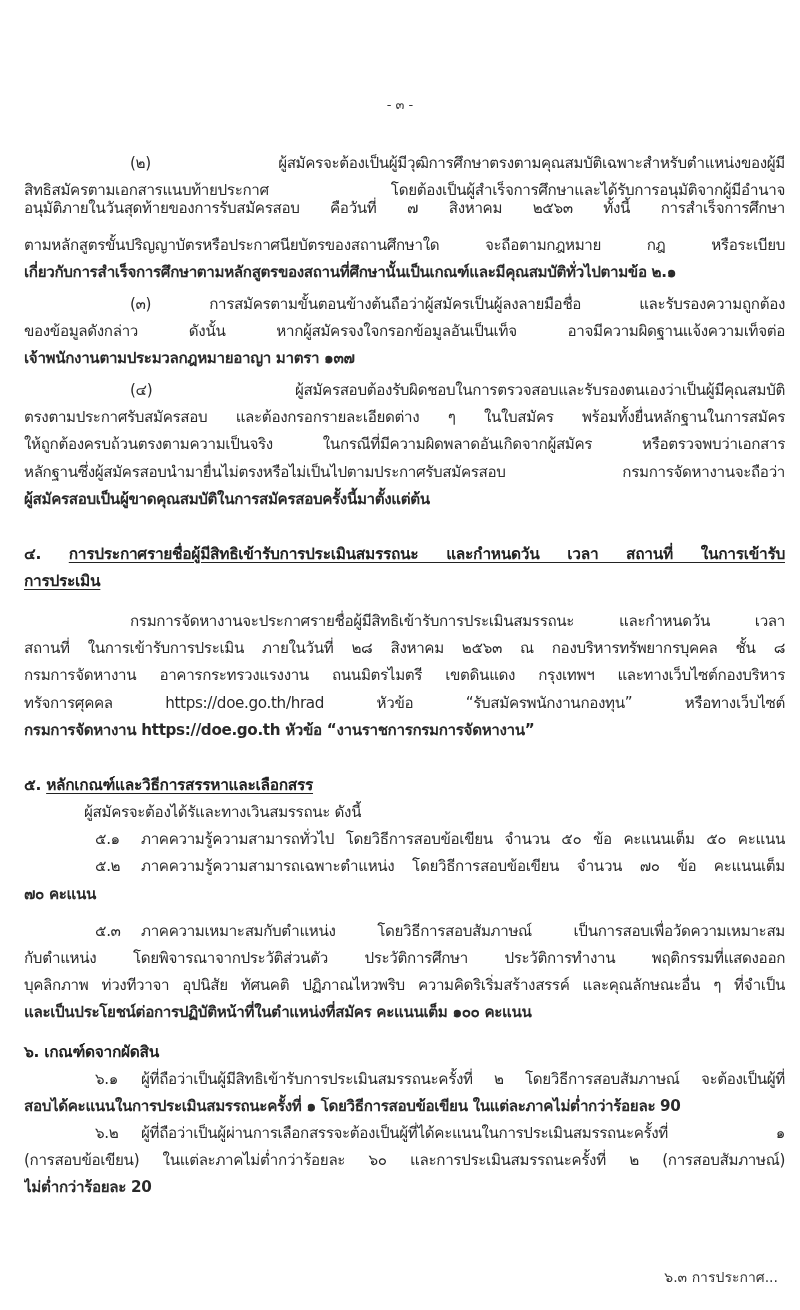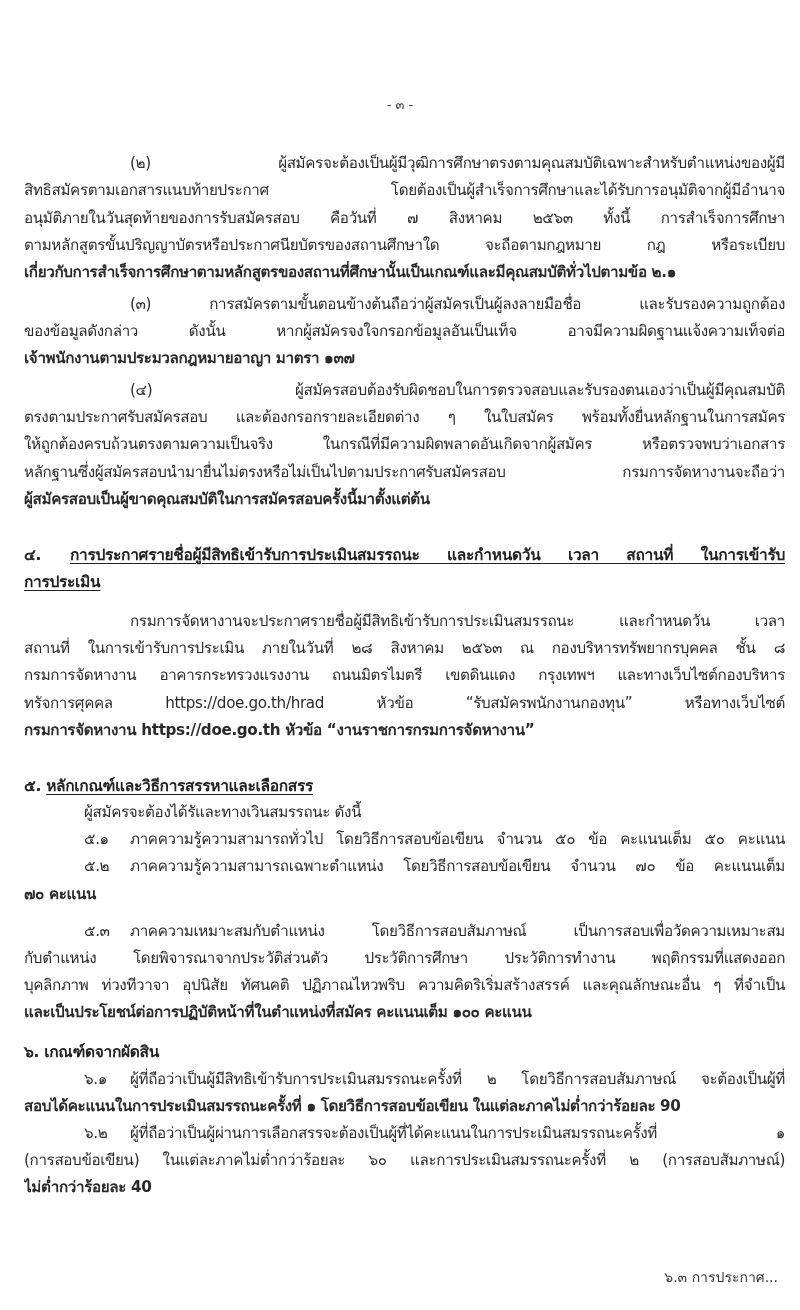--- a/index.html
+++ b/index.html
@@ -20,38 +20,38 @@
     overflow: hidden;
   }
   .ln.last { text-align-last: left; font-weight: bold; }
   .ln.ind { left: 130px; width: 655px; }
   .ln.ind2 { left: 84px; width: 701px; }
   .ln.ind3 { left: 84px; width: auto; text-align-last: left; }
   .head {
     position: absolute; left: 24px; font-size: 15.5px; line-height: 27px;
     font-weight: bold; white-space: nowrap; letter-spacing: -0.3px; color: #222;
   }
-  .head .u { text-decoration: underline; text-underline-offset: 3px; font-family: Liberation Serif, serif; }
+  .head .u { text-decoration: underline; text-underline-offset: 3px; }
   .head.just { width: 761px; text-align: justify; text-align-last: justify; }
   .foot {
     position: absolute; top: 1266px; right: 22px; font-size: 14px; color: #333;
   }
-  .sub-num { display: inline-block; width: 46px; }
+  .sub-num { display: inline-block; width: 46px; margin-left: 11px; }
 </style>
 </head>
 <body>
 
 <div class="page">
 
   <div class="pagenum">- ๓ -</div>
 
   <div>
     <div class="ln ind" style="top:150px">(๒)  ผู้สมัครจะต้องเป็นผู้มีวุฒิการศึกษาตรงตามคุณสมบัติเฉพาะสำหรับตำแหน่งของผู้มี</div>
     <div class="ln" style="top:177px">สิทธิสมัครตามเอกสารแนบท้ายประกาศ โดยต้องเป็นผู้สำเร็จการศึกษาและได้รับการอนุมัติจากผู้มีอำนาจ</div>
-    <div class="ln" style="top:205px">อนุมัติภายในวันสุดท้ายของการรับสมัครสอบ คือวันที่ ๗ สิงหาคม ๒๕๖๓ ทั้งนี้ การสำเร็จการศึกษา</div>
+    <div class="ln" style="top:195px">อนุมัติภายในวันสุดท้ายของการรับสมัครสอบ คือวันที่ ๗ สิงหาคม ๒๕๖๓ ทั้งนี้ การสำเร็จการศึกษา</div>
     <div class="ln" style="top:232px">ตามหลักสูตรขั้นปริญญาบัตรหรือประกาศนียบัตรของสถานศึกษาใด จะถือตามกฎหมาย กฎ หรือระเบียบ</div>
     <div class="ln last" style="top:259px">เกี่ยวกับการสำเร็จการศึกษาตามหลักสูตรของสถานที่ศึกษานั้นเป็นเกณฑ์และมีคุณสมบัติทั่วไปตามข้อ ๒.๑</div>
   </div>
 
   <div>
     <div class="ln ind" style="top:291px">(๓)  การสมัครตามขั้นตอนข้างต้นถือว่าผู้สมัครเป็นผู้ลงลายมือชื่อ และรับรองความถูกต้อง</div>
     <div class="ln" style="top:318px">ของข้อมูลดังกล่าว ดังนั้น หากผู้สมัครจงใจกรอกข้อมูลอันเป็นเท็จ อาจมีความผิดฐานแจ้งความเท็จต่อ</div>
     <div class="ln last" style="top:345px">เจ้าพนักงานตามประมวลกฎหมายอาญา มาตรา ๑๓๗</div>
   </div>
 
@@ -108,17 +108,17 @@
     </div>
     <div class="ln ind2" style="top:1066px">
       <span class="sub-num">๖.๑</span><span>ผู้ที่ถือว่าเป็นผู้มีสิทธิเข้ารับการประเมินสมรรถนะครั้งที่ ๒ โดยวิธีการสอบสัมภาษณ์ จะต้องเป็นผู้ที่</span>
     </div>
     <div class="ln last" style="top:1093px">สอบได้คะแนนในการประเมินสมรรถนะครั้งที่ ๑ โดยวิธีการสอบข้อเขียน ในแต่ละภาคไม่ต่ำกว่าร้อยละ 90</div>
 
     <div class="ln ind2" style="top:1120px">
       <span class="sub-num">๖.๒</span><span>ผู้ที่ถือว่าเป็นผู้ผ่านการเลือกสรรจะต้องเป็นผู้ที่ได้คะแนนในการประเมินสมรรถนะครั้งที่ ๑</span>
     </div>
     <div class="ln" style="top:1147px">(การสอบข้อเขียน) ในแต่ละภาคไม่ต่ำกว่าร้อยละ ๖๐ และการประเมินสมรรถนะครั้งที่ ๒ (การสอบสัมภาษณ์)</div>
-    <div class="ln last" style="top:1174px">ไม่ต่ำกว่าร้อยละ 40</div>
+    <div class="ln last" style="top:1174px">ไม่ต่ำกว่าร้อยละ 20</div>
   </div>
 
   <div class="foot">๖.๓ การประกาศ...</div>
 </div>
 
 </body></html>

